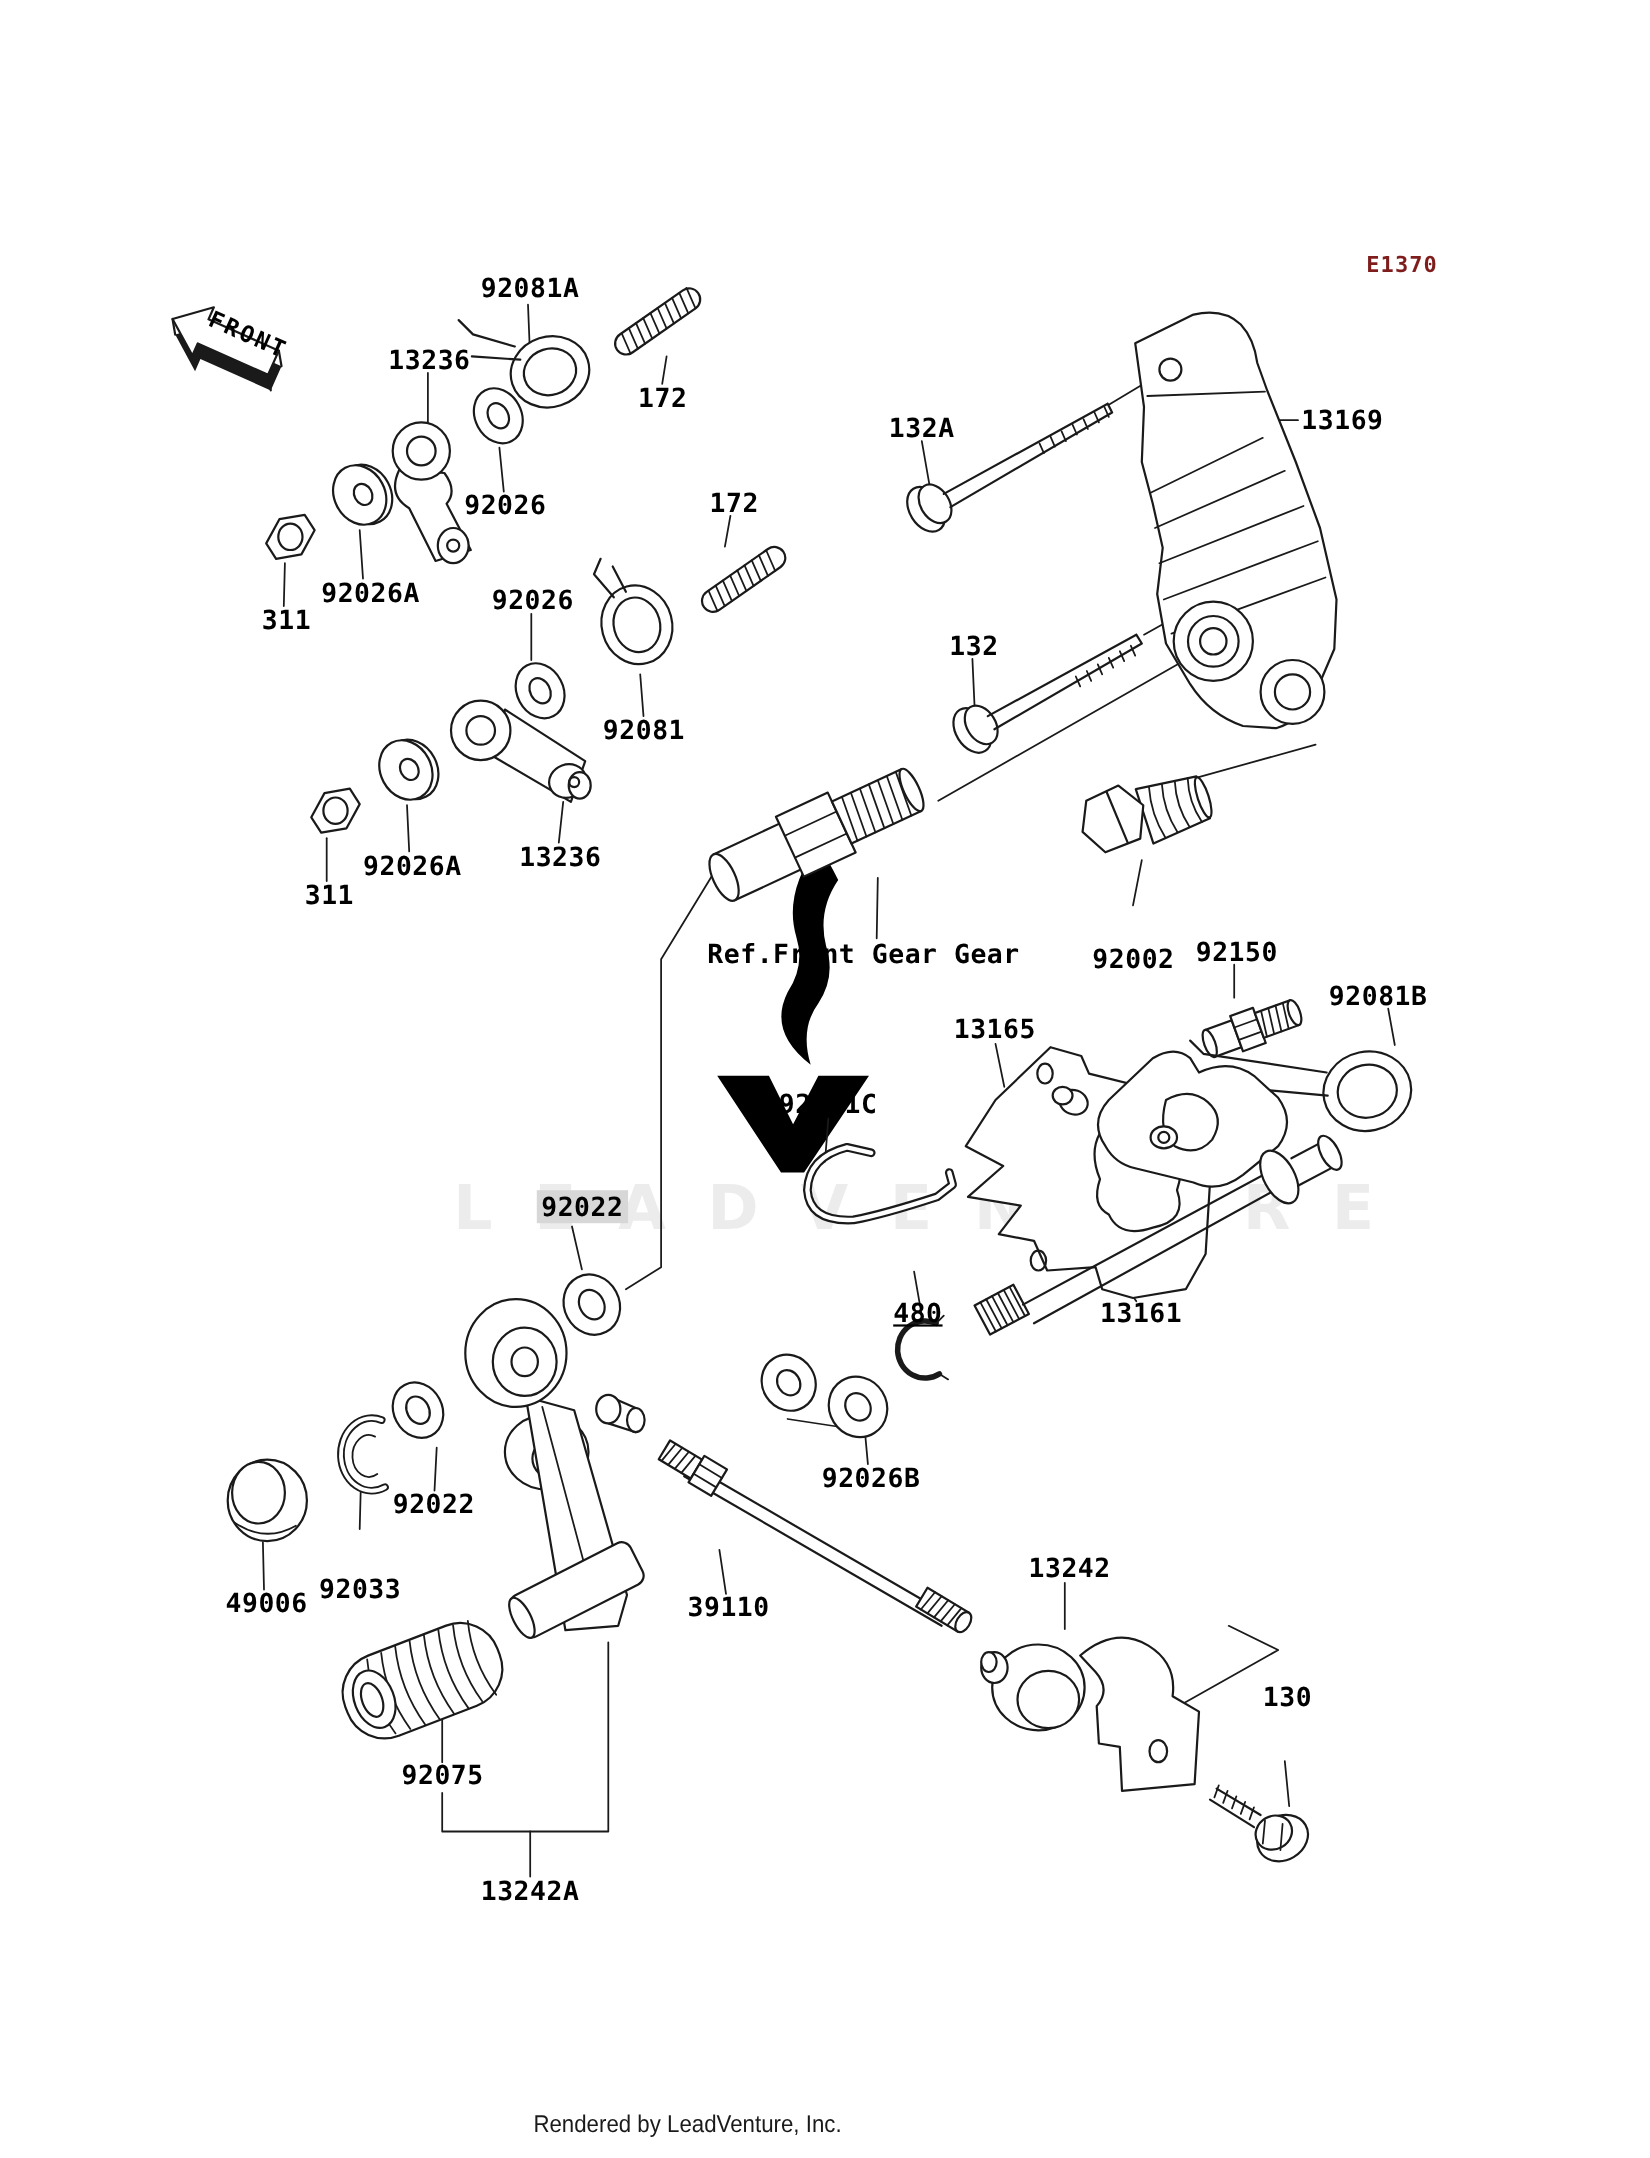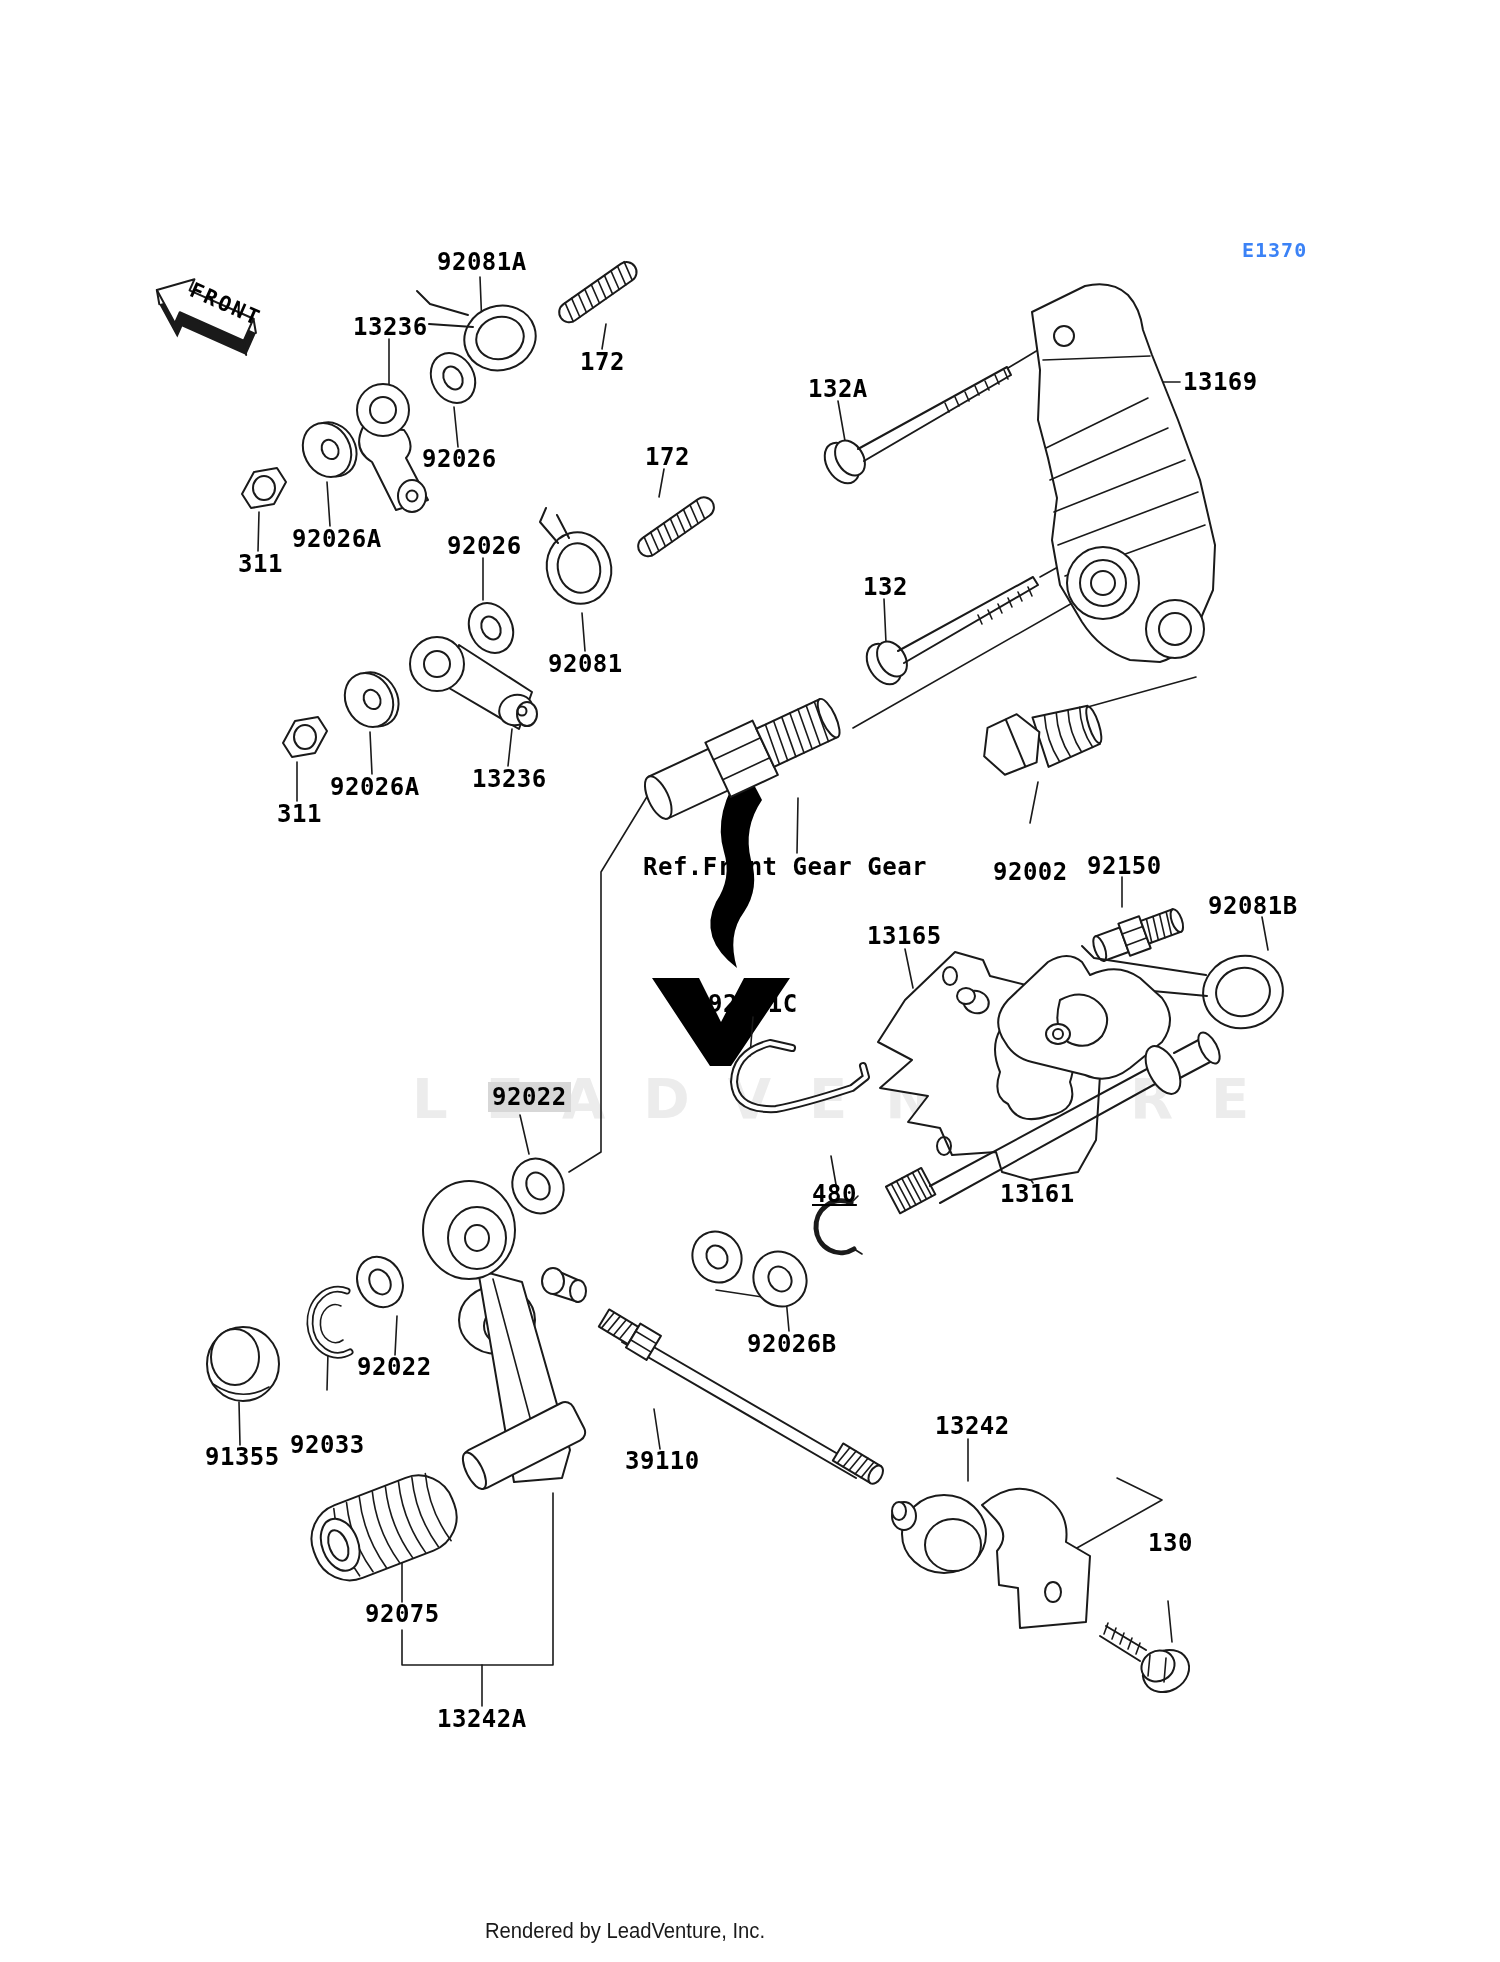--- a/index.html
+++ b/index.html
@@ -20,21 +20,21 @@
   }
 
   
   .plabel {
     position:absolute; white-space:nowrap; color:#000;
     font: 700 24px "DejaVu Sans Mono", monospace; line-height:26px; letter-spacing:.5px;
   }
   .plabel.hl { background:#d7d7d7; padding:2px 4px; margin:-2px -4px; }
 
   .ecode {
-    position:absolute; left:1242px; top:238px; color:#3b82f6;
+    position:absolute; left:1242px; top:228px; color:#7f1d1d;
     font: 700 20px "DejaVu Sans Mono", monospace; letter-spacing:1px;
   }
   .refnote {
     position:absolute; left:643px; top:853px; color:#000;
     font: 700 24px "DejaVu Sans Mono", monospace; letter-spacing:.5px; white-space:nowrap;
   }
   .front-text {
     position:absolute; left:196px; top:278px; color:#000;
     font: 700 21px "DejaVu Sans Mono", monospace; letter-spacing:2.5px;
     transform: rotate(24deg); transform-origin: left top; white-space:nowrap;
@@ -403,21 +403,21 @@
         <div class="plabel" style="left: 1208px; top: 893px;">92081B</div>
         <div class="plabel" style="left: 867px; top: 923px;">13165</div>
         <div class="plabel" style="left: 708px; top: 991px;">92081C</div>
         <div class="plabel hl" style="left: 492px; top: 1084px;">92022</div>
         <div class="plabel" style="left: 812px; top: 1181px; text-decoration: underline;">480</div>
         <div class="plabel" style="left: 1000px; top: 1181px;">13161</div>
         <div class="plabel" style="left: 747px; top: 1331px;">92026B</div>
         <div class="plabel" style="left: 625px; top: 1448px;">39110</div>
         <div class="plabel" style="left: 935px; top: 1413px;">13242</div>
         <div class="plabel" style="left: 1148px; top: 1530px;">130</div>
-        <div class="plabel" style="left: 205px; top: 1444px;">91355</div>
+        <div class="plabel" style="left: 205px; top: 1444px;">49006</div>
         <div class="plabel" style="left: 290px; top: 1389px; margin-top: 43px;">92033</div>
         <div class="plabel" style="left: 357px; top: 1354px;">92022</div>
         <div class="plabel" style="left: 365px; top: 1601px;">92075</div>
         <div class="plabel" style="left: 437px; top: 1706px;">13242A</div>
       </div>
     <div class="footer">Rendered by LeadVenture, Inc.</div>
   </div>
 
 </div>
 

